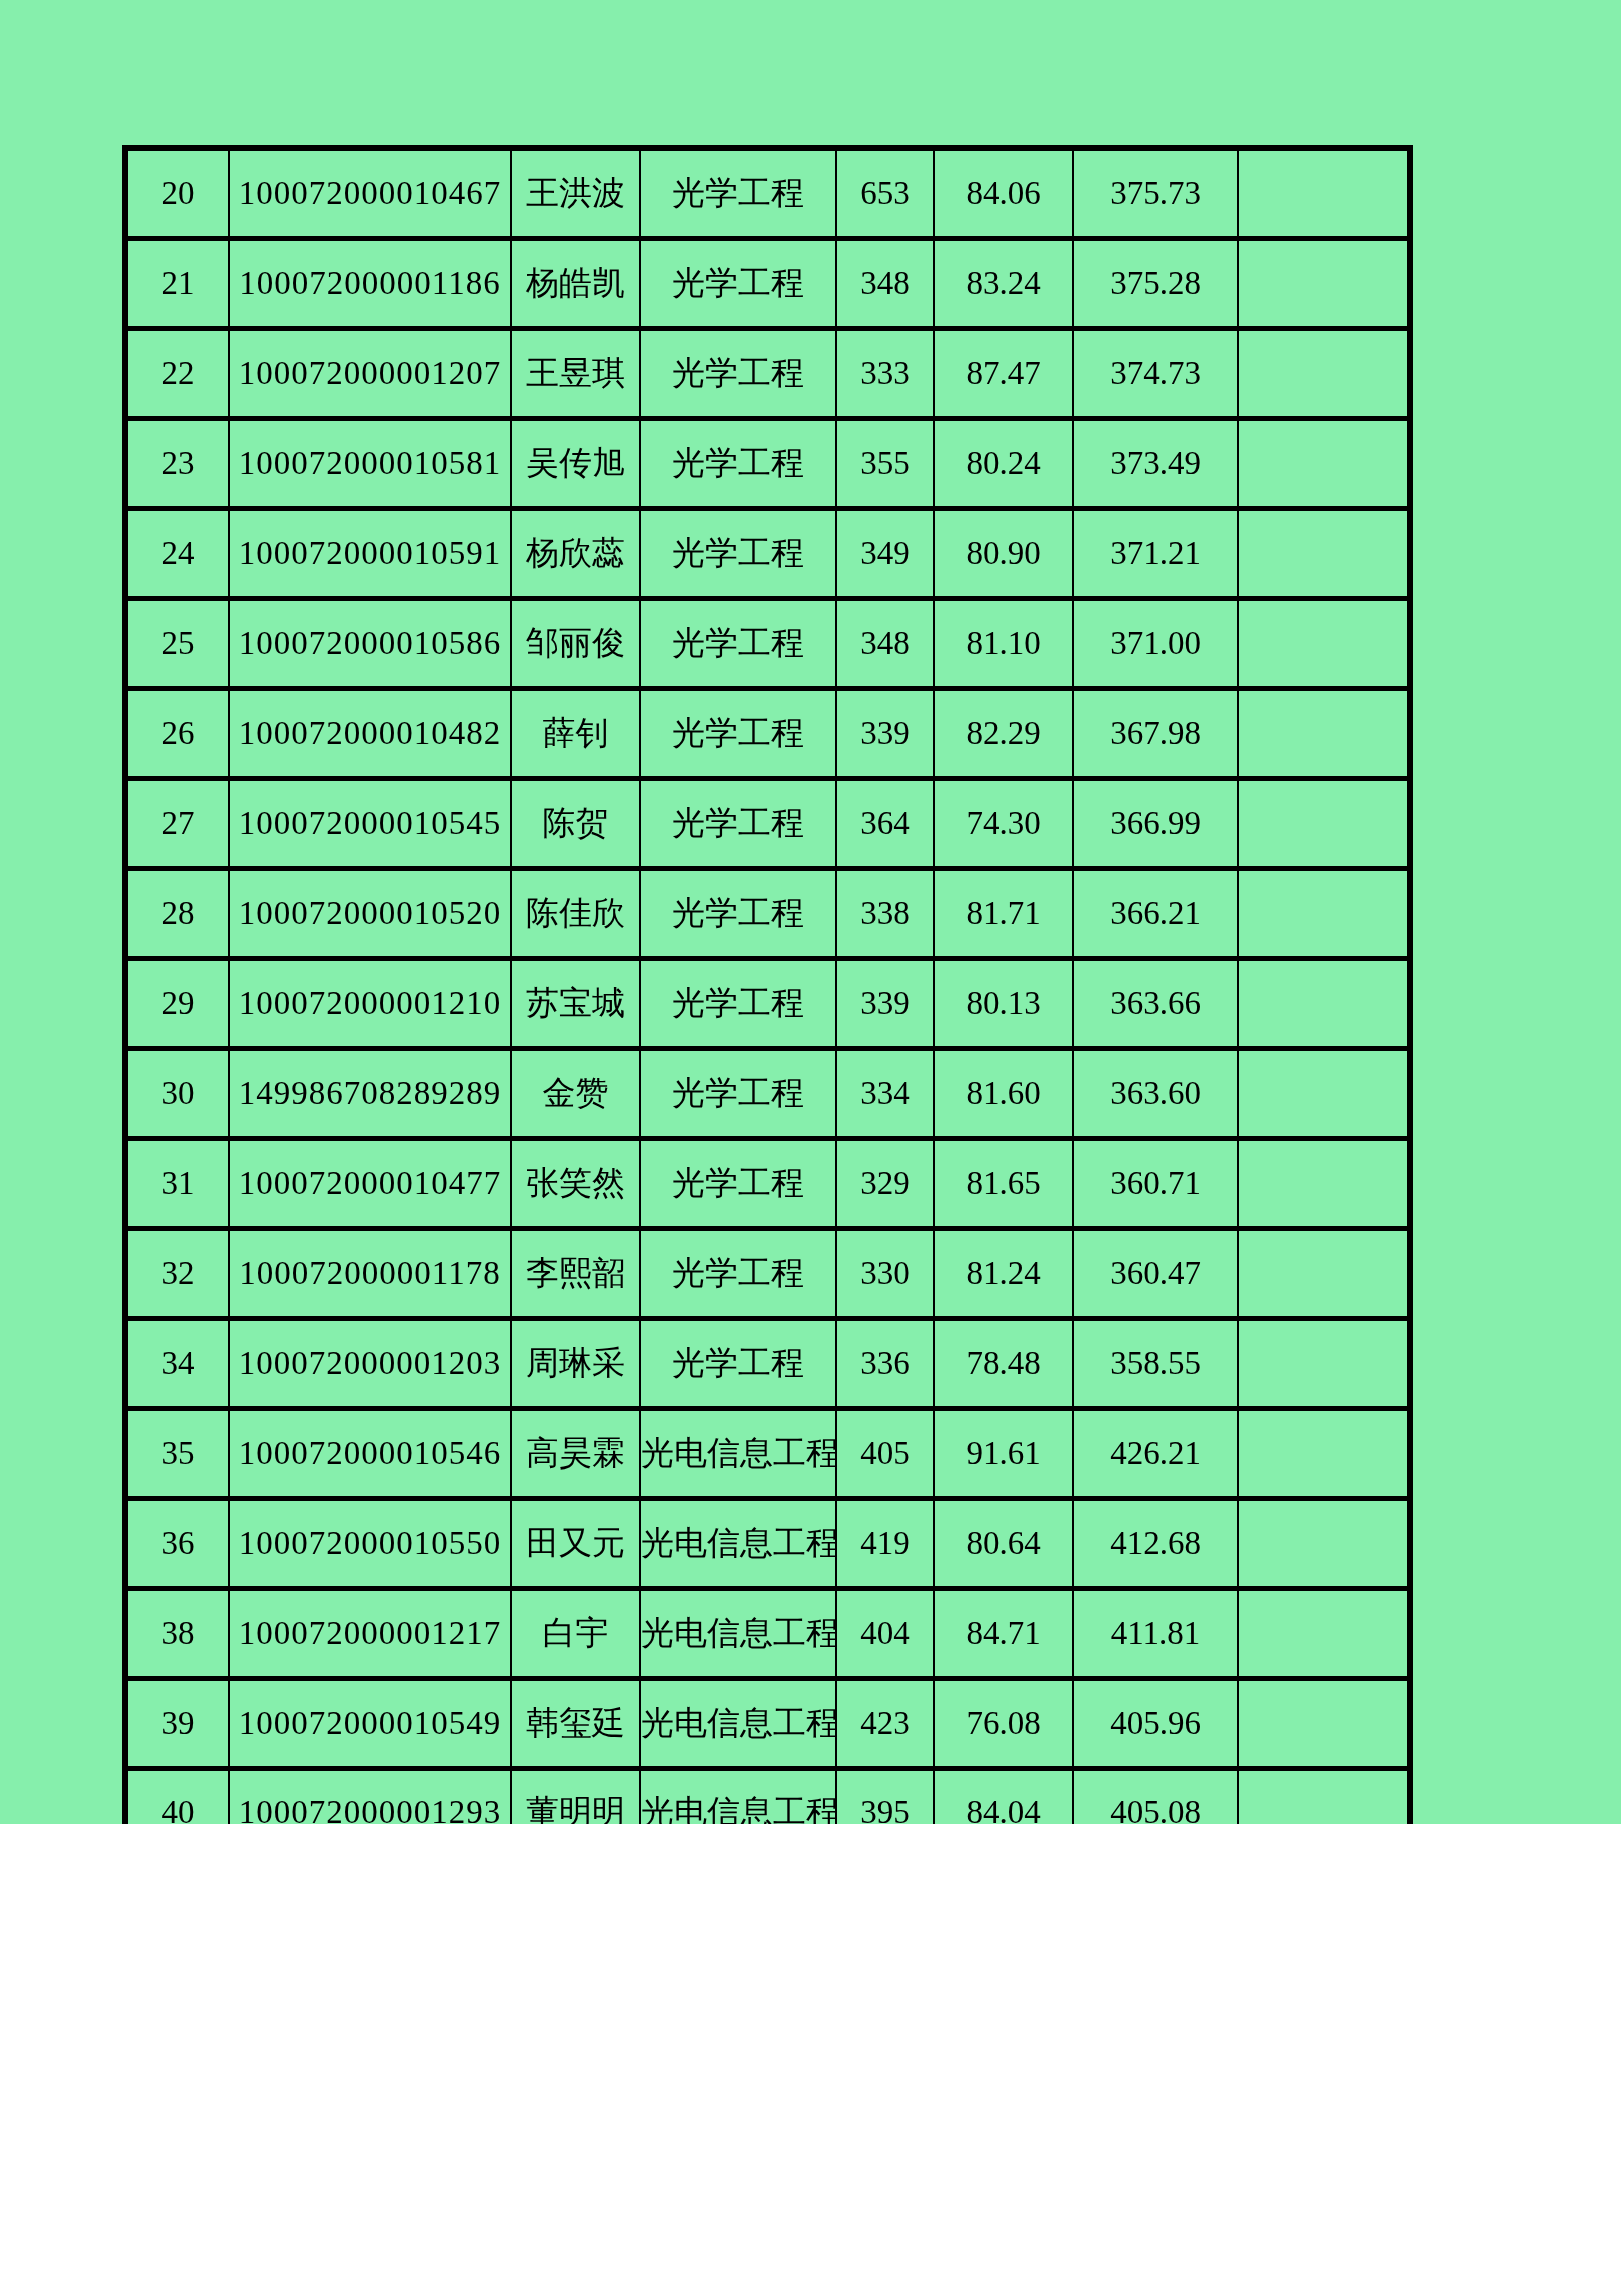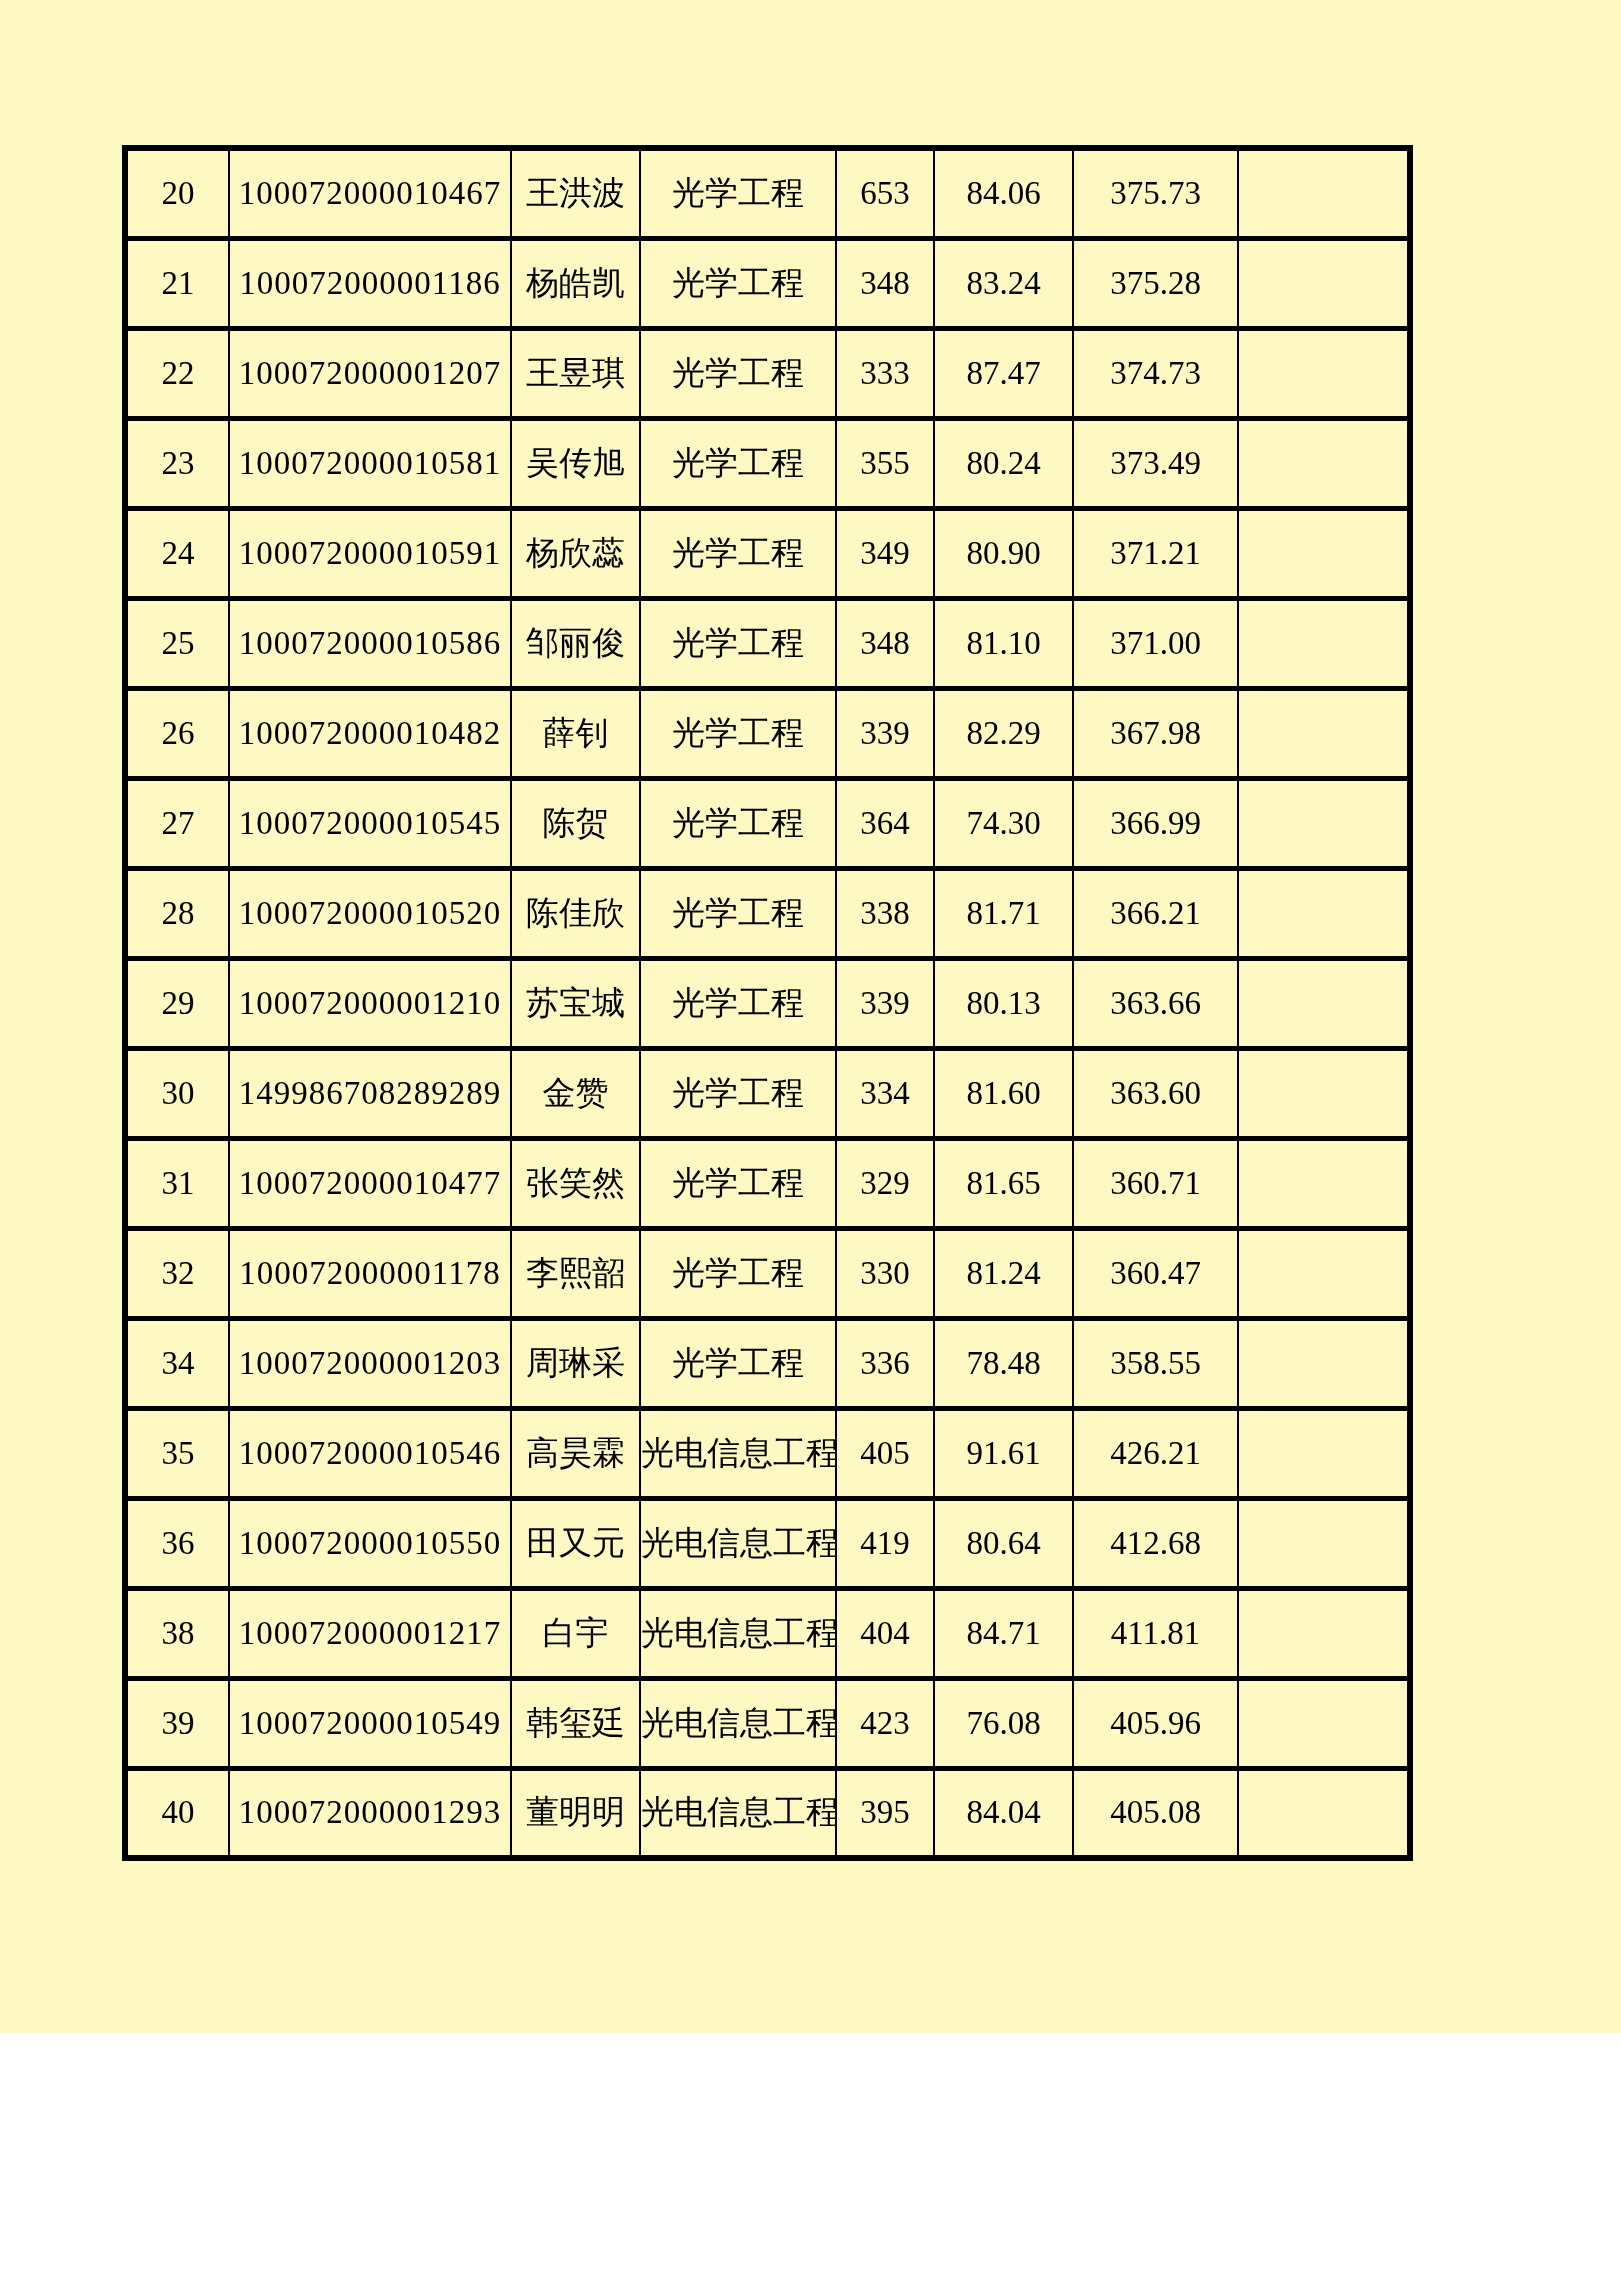--- a/index.html
+++ b/index.html
@@ -3,22 +3,22 @@
 <meta charset="utf-8">
 <style>
   html, body {
     margin: 0;
     padding: 0;
     background: #ffffff;
   }
   .page {
     position: relative;
     width: 1621px;
-    height: 2033px;
-    background: #fef9c3;
+    height: 1824px;
+    background: #86efac;
     font-family: "Liberation Serif", "DejaVu Serif", serif;
     color: #000000;
     overflow: hidden;
   }
   table.score-table {
     position: absolute;
     left: 122px;
     top: 145px;
     width: 1285px;
     border-collapse: collapse;

